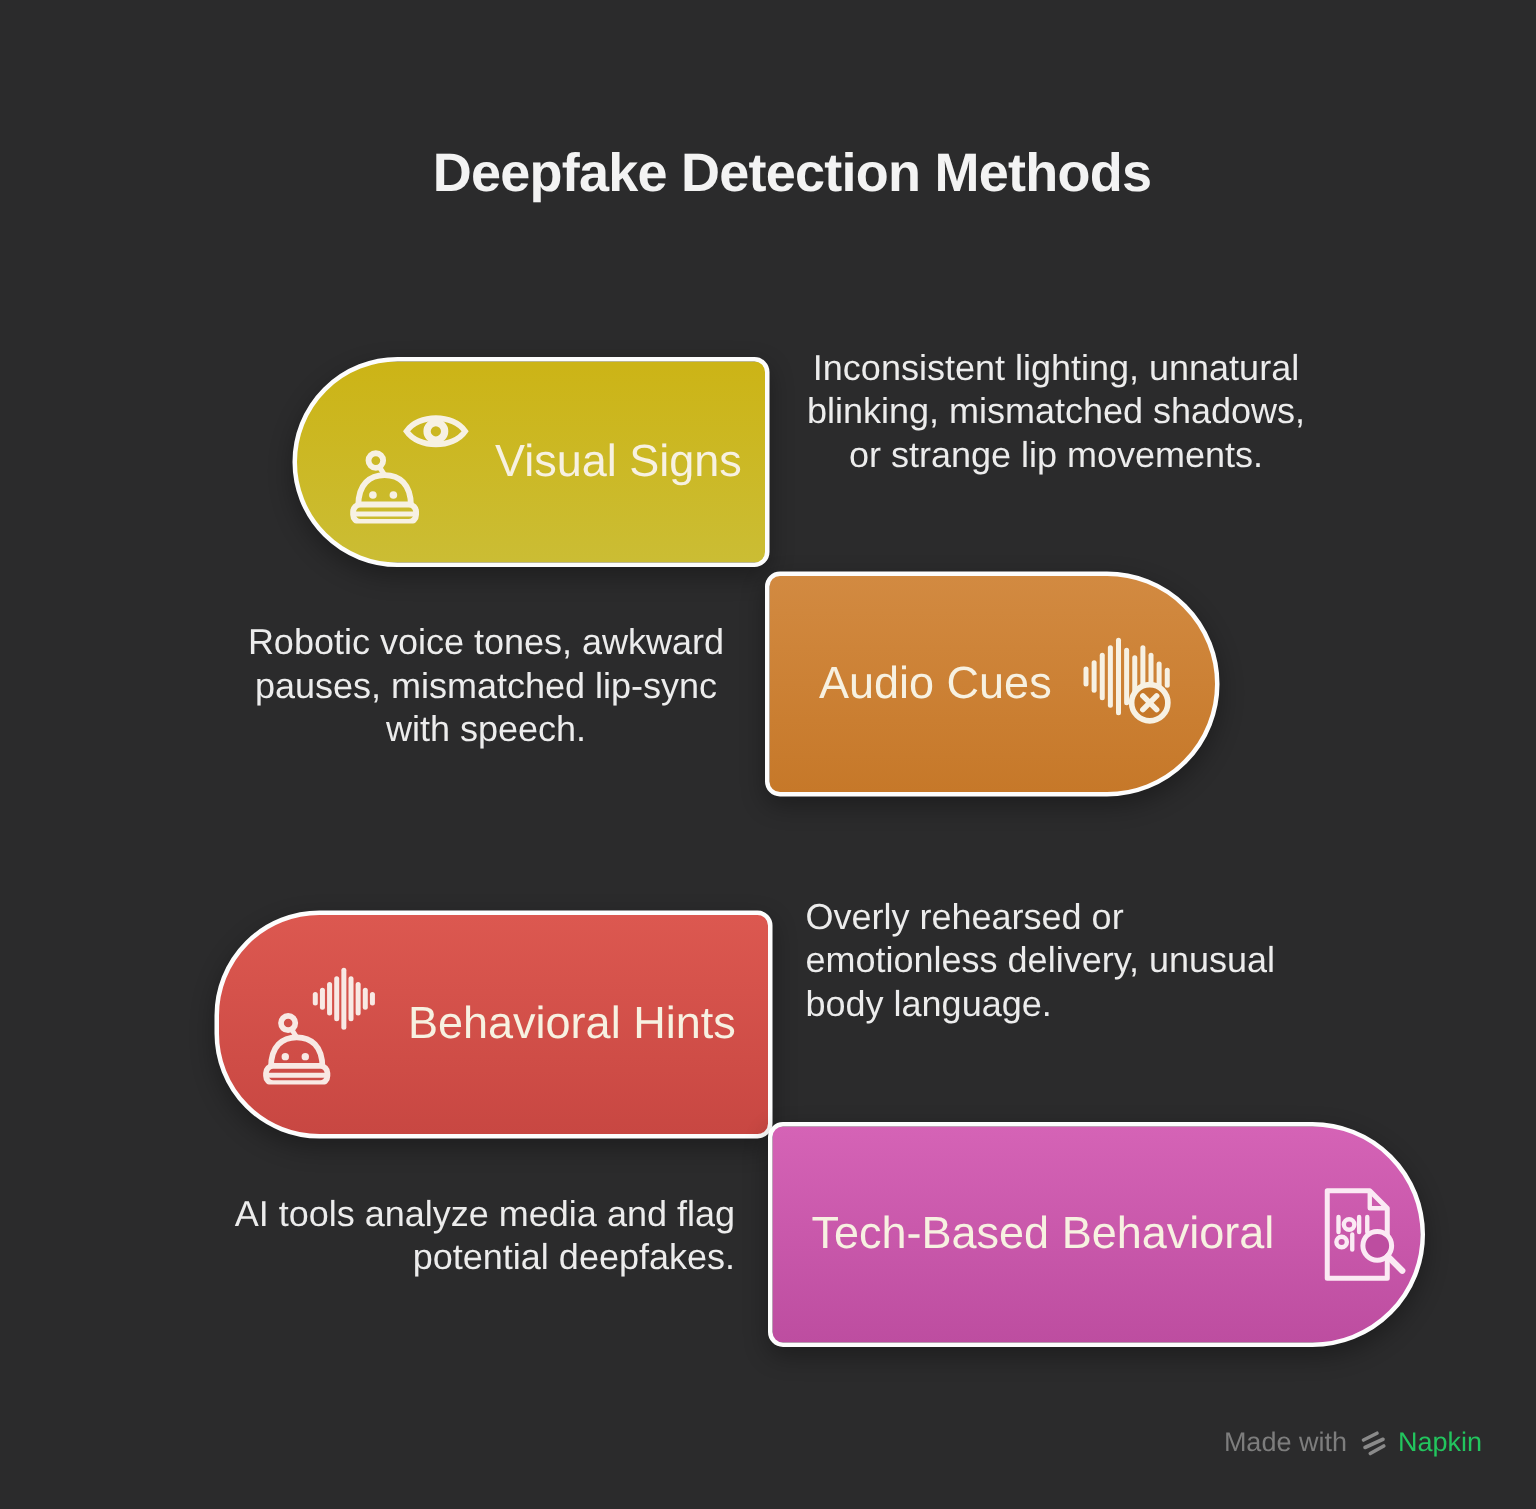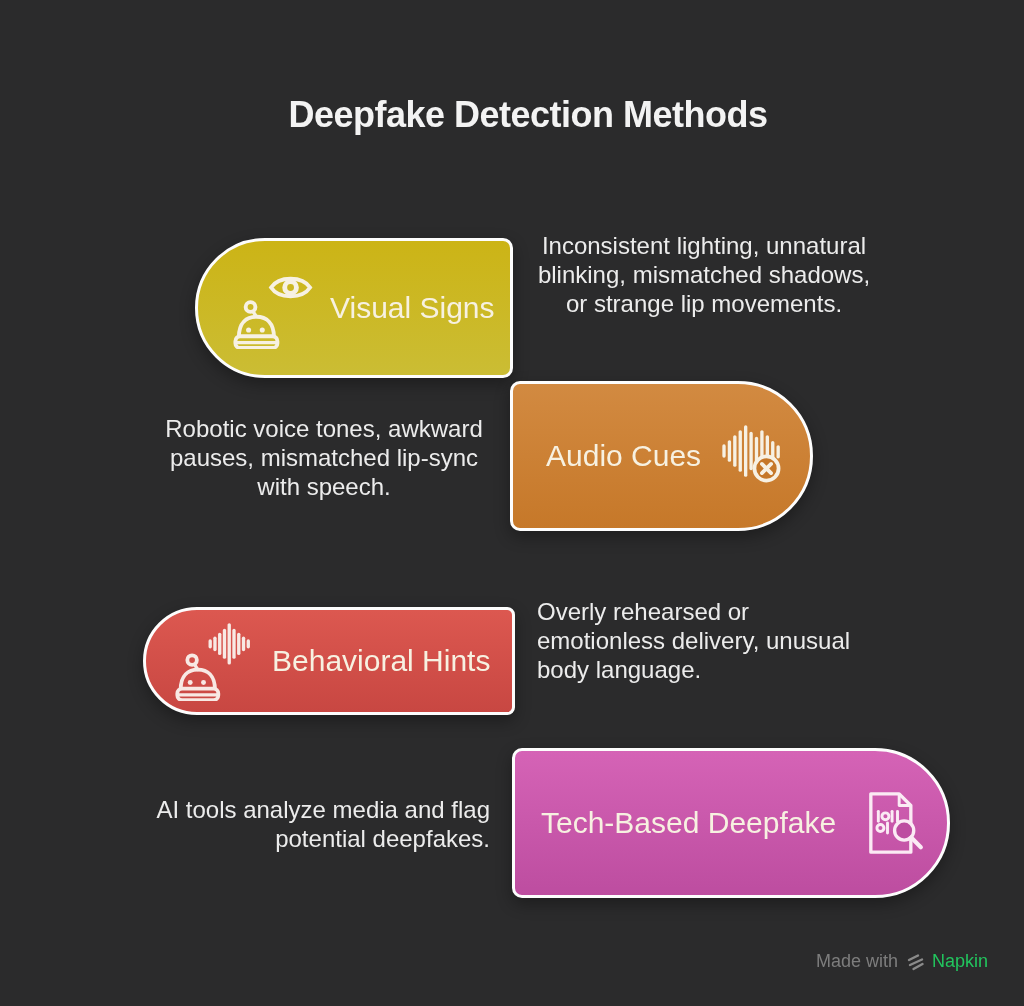--- a/index.html
+++ b/index.html
@@ -21,21 +21,21 @@
     border:3px solid #fdfdfd;
     box-shadow:0 6px 16px rgba(0,0,0,0.32);
   }
   .card .label{
     font-size:30px;font-weight:400;color:#f7f1e1;white-space:nowrap;
   }
   .round-left{border-radius:70px 10px 10px 70px;margin-top:35px;}
   .round-right{border-radius:10px 75px 75px 10px;}
   #card-1{left:195px;top:203px;width:318px;height:140px;padding-left:34px;gap:16px;}
   #card-2{left:510px;top:381px;width:303px;height:150px;padding-left:33px;gap:18px;}
-  #card-3{left:143px;top:572px;width:372px;height:108px;padding-left:28px;gap:18px;}
+  #card-3{left:143px;top:572px;width:372px;height:152px;padding-left:28px;gap:18px;}
   #card-4{left:512px;top:748px;width:438px;height:150px;padding-left:26px;gap:24px;}
   .icon{flex:0 0 auto;display:block;}
   .desc{
     position:absolute;font-size:24px;line-height:29px;color:#ececec;
     white-space:pre-line;
   }
   #desc-1{left:537px;top:231px;width:334px;text-align:center;}
   #desc-2{left:158px;top:414px;width:332px;text-align:center;}
   #desc-3{left:537px;top:597px;width:345px;text-align:left;}
   #desc-4{left:150px;top:795px;width:340px;text-align:right;}
@@ -113,21 +113,21 @@
       <rect x="3.5" y="71" width="43" height="12" rx="5" stroke-linecap="butt"></rect>
       <line x1="3.5" y1="77.5" x2="46.5" y2="77.5" stroke-width="3.5" stroke-linecap="butt"></line>
     </svg>
     <span class="label">Behavioral Hints</span>
   </div>
   <div class="desc" id="desc-3">Overly rehearsed or
 emotionless delivery, unusual
 body language.</div>
 
   <div class="card round-right" id="card-4" style="background: linear-gradient(rgb(213, 99, 182) 0%, rgb(189, 77, 160) 100%); --icon-fill: #bd4da0;">
-    <span class="label">Tech-Based Deepfake</span>
+    <span class="label">Tech-Based Behavioral</span>
     <svg class="icon" width="70" height="70" viewBox="0 0 84 84" fill="none" stroke="#fbeaf4" stroke-width="4" stroke-linejoin="round">
       <path d="M13,7 H47 L61,21 V77 H13 Z"></path>
       <path d="M47,7 V21 H61" stroke-width="3.5"></path>
       <line x1="22" y1="28" x2="22" y2="40" stroke-width="3.5" stroke-linecap="round"></line>
       <circle cx="30.5" cy="34" r="4.2" stroke-width="3.5"></circle>
       <line x1="38.5" y1="28" x2="38.5" y2="40" stroke-width="3.5" stroke-linecap="round"></line>
       <line x1="45" y1="28" x2="45" y2="40" stroke-width="3.5" stroke-linecap="round"></line>
       <circle cx="24.5" cy="48" r="4.2" stroke-width="3.5"></circle>
       <line x1="33" y1="42" x2="33" y2="54" stroke-width="3.5" stroke-linecap="round"></line>
       <circle cx="53" cy="51" r="11.5" fill="var(--icon-fill,#bd4da0)"></circle>

